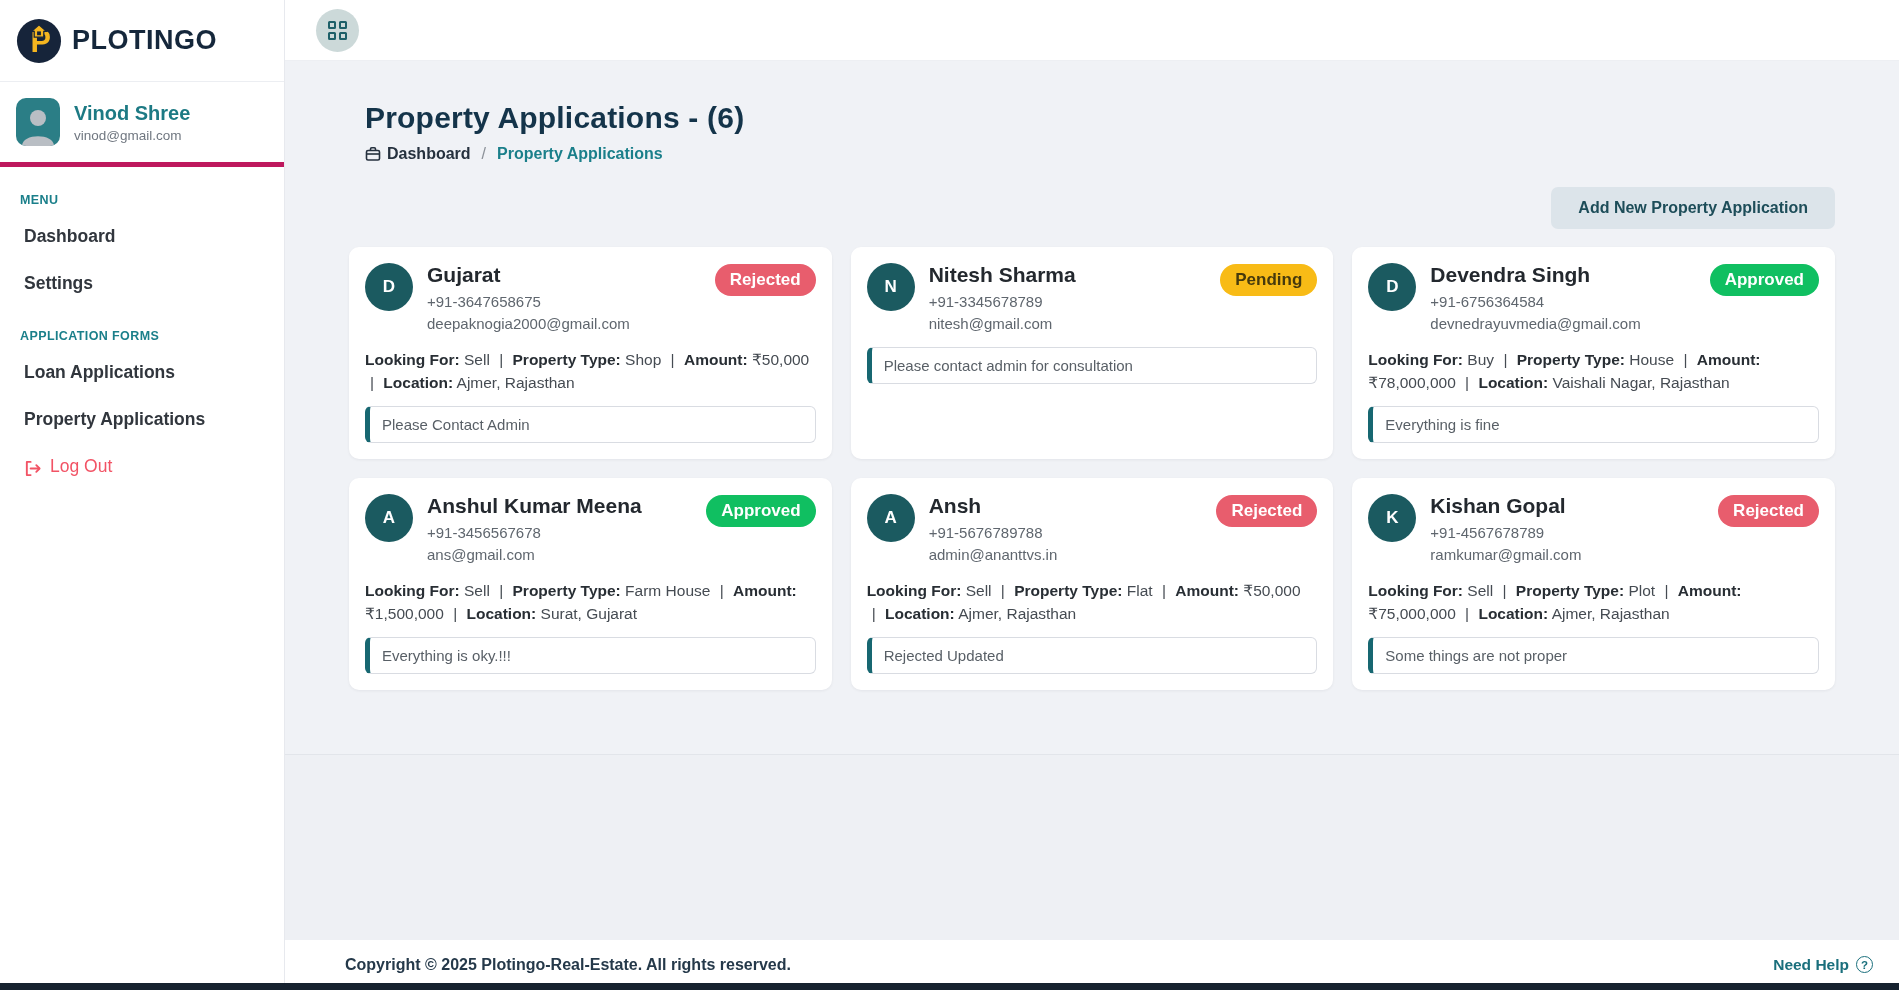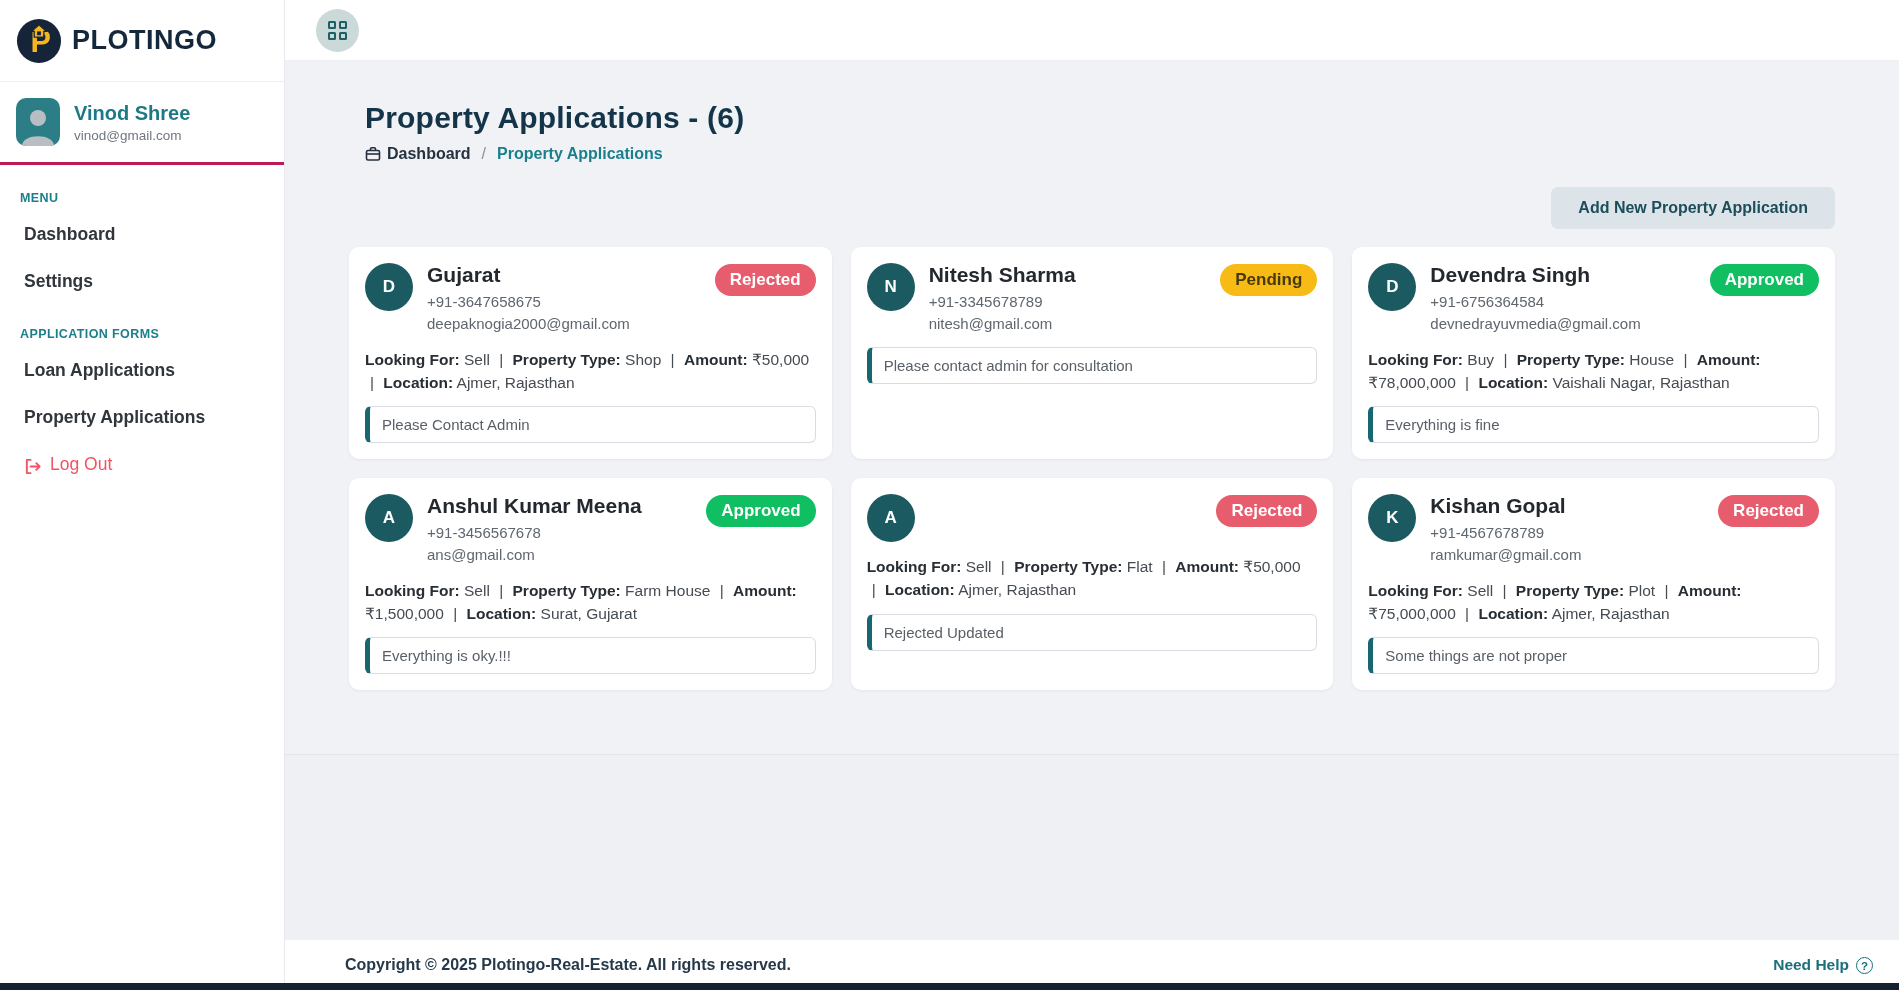--- a/index.html
+++ b/index.html
@@ -14,21 +14,21 @@
 
   
   .sidebar {
     width: 285px; min-width: 285px; background: #fff;
     border-right: 1px solid #e7e9ee; display: flex; flex-direction: column;
   }
   .logo-row { height: 82px; display: flex; align-items: center; gap: 10px; padding: 0 16px; border-bottom: 1px solid #eceef2; }
   .logo-mark { width: 46px; height: 46px; flex: 0 0 auto; }
   .brand-name { font-size: 27px; font-weight: 800; color: #15273b; letter-spacing: .5px; }
 
-  .user-row { padding: 16px; display: flex; align-items: center; gap: 14px; border-bottom: 3px solid #be185d; }
+  .user-row { padding: 16px; display: flex; align-items: center; gap: 14px; border-bottom: 5px solid #be185d; }
   .user-avatar { width: 44px; height: 48px; border-radius: 10px; background: #2b7e86; display: flex; align-items: flex-end; justify-content: center; overflow: hidden; }
   .user-name { font-size: 20px; font-weight: 700; color: #1d7a84; }
   .user-email { font-size: 13.5px; color: #707780; margin-top: 3px; }
 
   .menu { padding: 12px 20px; }
   .menu-label { font-size: 12.5px; font-weight: 700; color: #1a7f8a; letter-spacing: .4px; margin: 14px 0 6px; }
   .menu-label.second { margin-top: 22px; }
   .menu-item { font-size: 17.5px; font-weight: 600; color: #31363d; padding: 13px 4px; cursor: pointer; }
   .menu-item.logout { color: #f25365; font-weight: 400; display: flex; align-items: flex-end; gap: 9px; }
   .logout-icon svg { display: block; }
@@ -62,21 +62,21 @@
   .status-Pending { color: #463a0d; }
   .c-details { margin-top: 13px; font-size: 15.5px; color: #454b52; line-height: 1.5; }
   .c-details b { color: #282e34; }
   .c-details .sep { margin: 0 5px; }
   .note { margin-top: 12px; background: #fff; border: 1px solid #d9dce2; border-left: 5px solid #176771; border-radius: 6px; padding: 9px 12px; font-size: 15px; color: #585f66; }
 
   .spacer { flex: 1; background: #eef0f4; }
 
   .footer { height: 50px; background: #fff; display: flex; align-items: center; justify-content: space-between; padding: 0 26px 0 60px; }
   .copyright { font-size: 16px; font-weight: 700; color: #25394a; }
-  .need-help { display: flex; align-items: flex-end; gap: 7px; color: #1a6f7c; font-size: 15.5px; font-weight: 700; cursor: pointer; }
+  .need-help { display: flex; align-items: flex-start; gap: 7px; color: #1a6f7c; font-size: 15.5px; font-weight: 700; cursor: pointer; }
   .q-circle { width: 17px; height: 17px; border: 1.5px solid #1a6f7c; border-radius: 50%; display: inline-flex; align-items: center; justify-content: center; font-size: 11.5px; font-weight: 700; }
 
   .bottom-strip { position: absolute; left: 0; bottom: 0; width: 100%; height: 7px; background: #16222f; z-index: 10; }
 </style>
 </head>
 <body>
 
 <div class="app">
 
   <aside class="sidebar">
@@ -248,20 +248,25 @@
       <span class="sep">|</span>
       <b>Location:</b>
       <span>Surat, Gujarat</span>
     </p>
     <div class="note">Everything is oky.!!!</div>
   </article>
 
   <article class="card">
     <div class="card-head">
       <span class="avatar">A</span>
+      <span>
+        <div class="c-name">Ansh</div>
+        <div class="c-phone">+91-5676789788</div>
+        <div class="c-email">admin@ananttvs.in</div>
+      </span>
     </div>
     <span class="badge status-Rejected" style="background: rgb(232, 93, 109);">Rejected</span>
     <p class="c-details">
       <b>Looking For:</b>
       <span>Sell</span>
       <span class="sep">|</span>
       <b>Property Type:</b>
       <span>Flat</span>
       <span class="sep">|</span>
       <b>Amount:</b>

